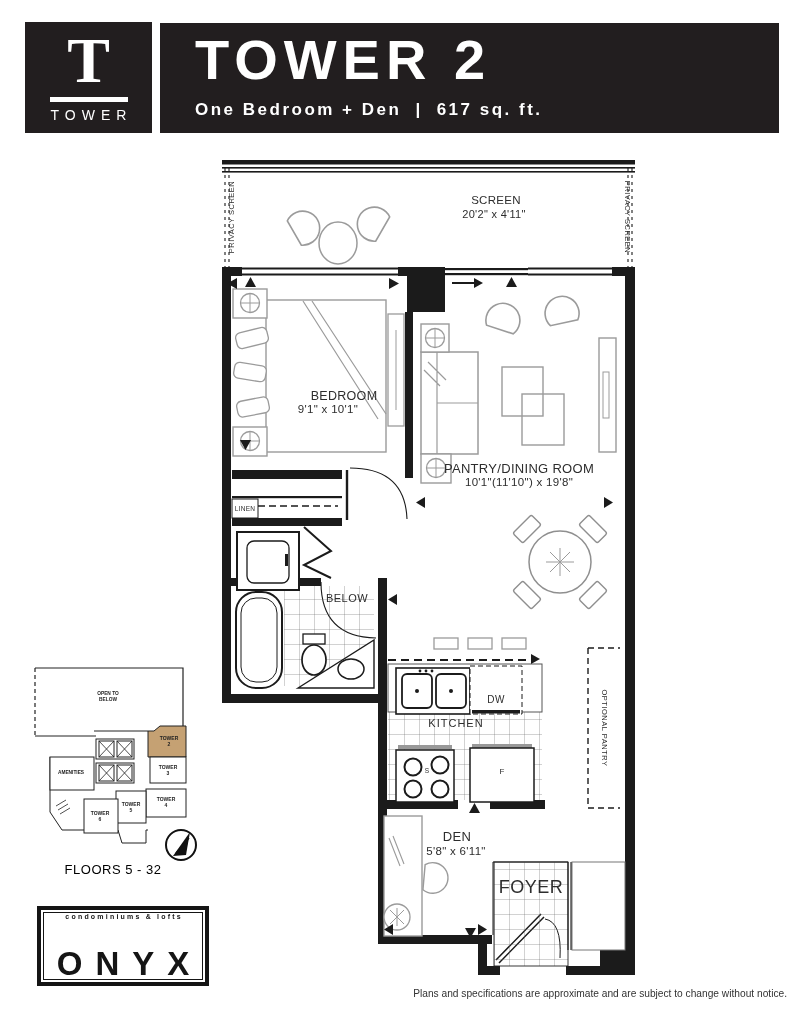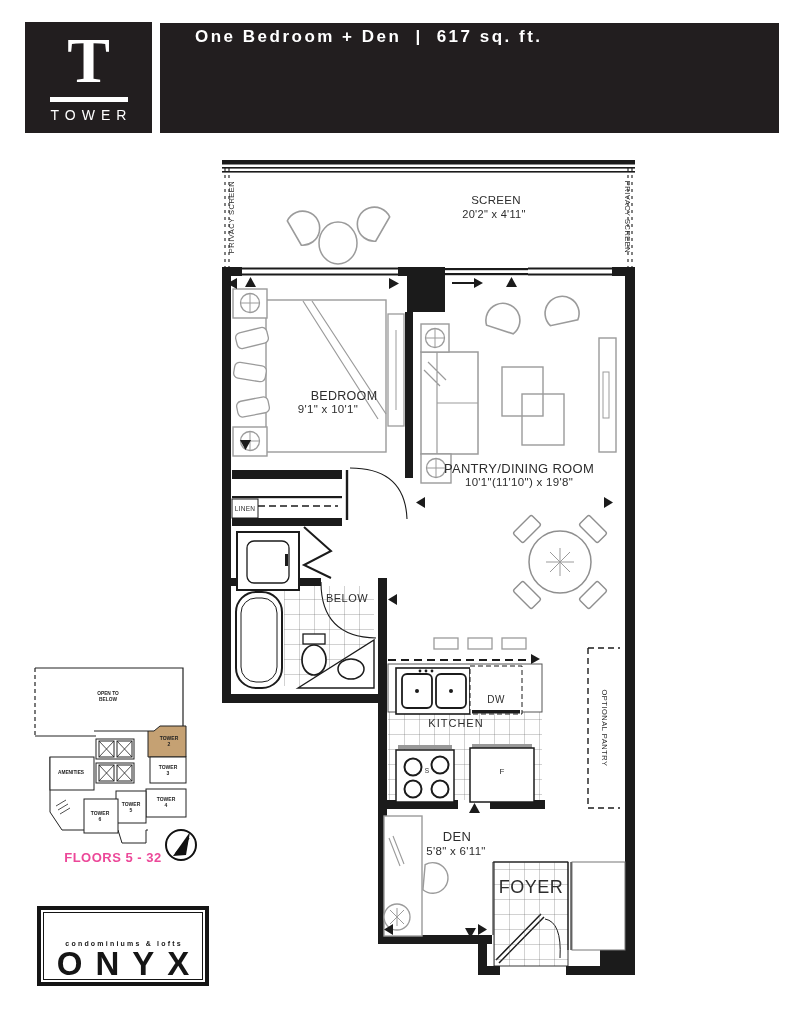--- a/index.html
+++ b/index.html
@@ -8,55 +8,56 @@
   
   .logo-box{position:absolute;left:25px;top:22px;width:127px;height:111px;background:#221e1f;
             text-align:center;}
   .logo-t{color:#fff;font-family:"Liberation Serif",serif;font-weight:bold;font-size:64px;
           line-height:66px;margin-top:6px;}
   .logo-rule{width:78px;height:5px;background:#fff;margin:3px auto 5px auto;}
   .logo-word{color:#fff;font-size:14px;letter-spacing:6px;text-indent:6px;}
   .banner{position:absolute;left:160px;top:23px;width:619px;height:110px;background:#221e1f;
           color:#fff;padding-left:35px;box-sizing:border-box;}
   .banner-title{font-weight:bold;font-size:56px;letter-spacing:6px;line-height:60px;margin-top:7px;}
-  .banner-sub{font-weight:bold;font-size:17px;letter-spacing:2.5px;margin-top:4px;}
+  .banner-sub{font-weight:bold;font-size:17px;letter-spacing:2.5px;margin-top:10px;}
   .banner-sub .sep{margin:0 14px;}
   
   .lbl{position:absolute;color:#2d2d2d;transform:translate(-50%,-50%);white-space:nowrap;
        text-align:center;line-height:1.15;letter-spacing:0.3px;}
   .vl{transform:translate(-50%,-50%) rotate(-90deg);}
   .vr{transform:translate(-50%,-50%) rotate(90deg);}
   
   .klbl{position:absolute;color:#222;transform:translate(-50%,-50%);text-align:center;line-height:1.15;}
   .twr{position:absolute;color:#222;transform:translate(-50%,-50%);display:flex;flex-direction:column;
        align-items:center;font-size:5px;line-height:6px;font-weight:bold;}
-  .floors{position:absolute;color:#ec4899;transform:translate(-50%,-50%);font-weight:bold;
-          font-size:13px;letter-spacing:0.5px;white-space:nowrap;}
+  .floors{position:absolute;color:#000000;transform:translate(-50%,-50%);font-weight:normal;
+          font-size:13px;letter-spacing:0.5px;white-space:nowrap;margin-top:12px;}
   
   .onyx{position:absolute;left:37px;top:906px;width:164px;height:72px;border:4px solid #151515;}
   .onyx-inner{position:absolute;inset:2px;border:1px solid #151515;display:flex;flex-direction:column;
-              align-items:center;justify-content:flex-end;gap:2px;}
+              align-items:center;justify-content:space-between;gap:2px;}
   .onyx-tag{font-size:7px;font-weight:bold;letter-spacing:2.2px;text-indent:2.2px;color:#151515;}
   .onyx-name{font-size:33px;font-weight:bold;letter-spacing:13px;text-indent:13px;line-height:30px;color:#151515;}
   
   .disclaimer{position:absolute;left:300px;top:987px;width:487px;text-align:right;
               font-size:10.2px;line-height:13.5px;color:#333;}
   svg{position:absolute;left:0;top:0;}
 </style>
 </head>
 <body>
 
 <div id="page">
 
   <div class="logo-box">
     <div class="logo-t">T</div>
     <div class="logo-rule"></div>
     <div class="logo-word">TOWER</div>
   </div>
   <div class="banner">
+    <div class="banner-title">TOWER 2</div>
     <div class="banner-sub">
       <span>One Bedroom + Den</span><span class="sep">|</span><span>617 sq. ft.</span>
     </div>
   </div>
 
   <svg width="791" height="1024" viewBox="0 0 791 1024">
     <defs>
       <g id="chair">
           <path d="M -14 10 A 17 17 0 1 1 14 10 Z" fill="#fff" stroke="#9b9b9b" stroke-width="1.6"></path>
         </g>
@@ -342,15 +343,16 @@
   <div class="floors" style="left:113px;top:857px">FLOORS 5 - 32</div>
 
   <div class="onyx">
     <div class="onyx-inner">
       <div class="onyx-tag">condominiums &amp; lofts</div>
       <div class="onyx-name">ONYX</div>
     </div>
   </div>
 
   <div class="disclaimer">
+    <div>Plans and specifications are approximate and are subject to change without notice.</div>
   </div>
 
 </div>
 
 </body></html>

